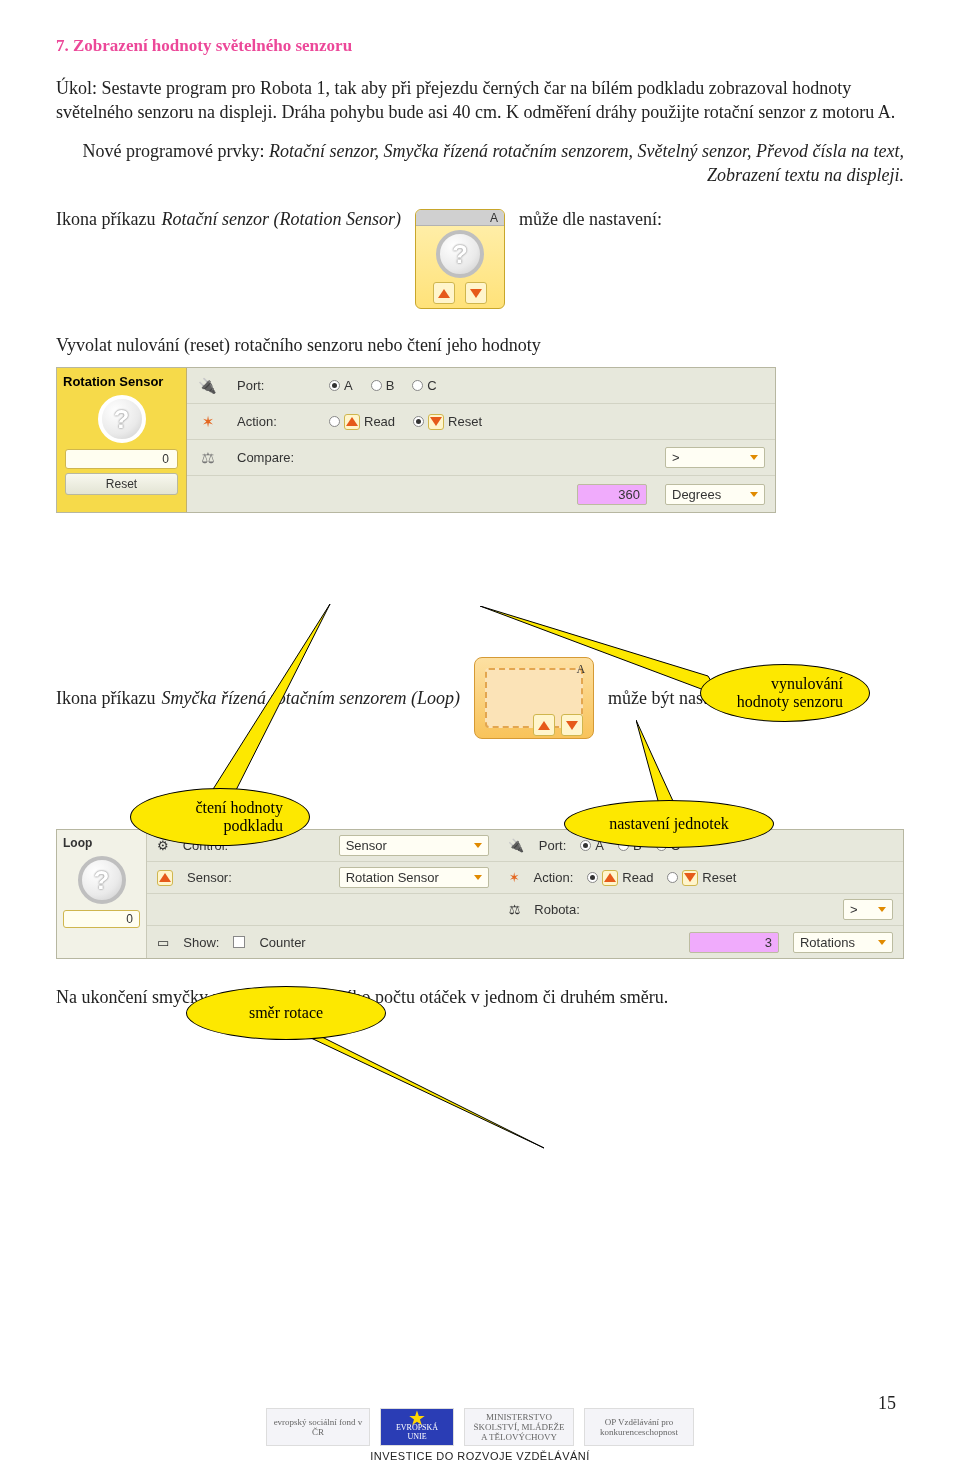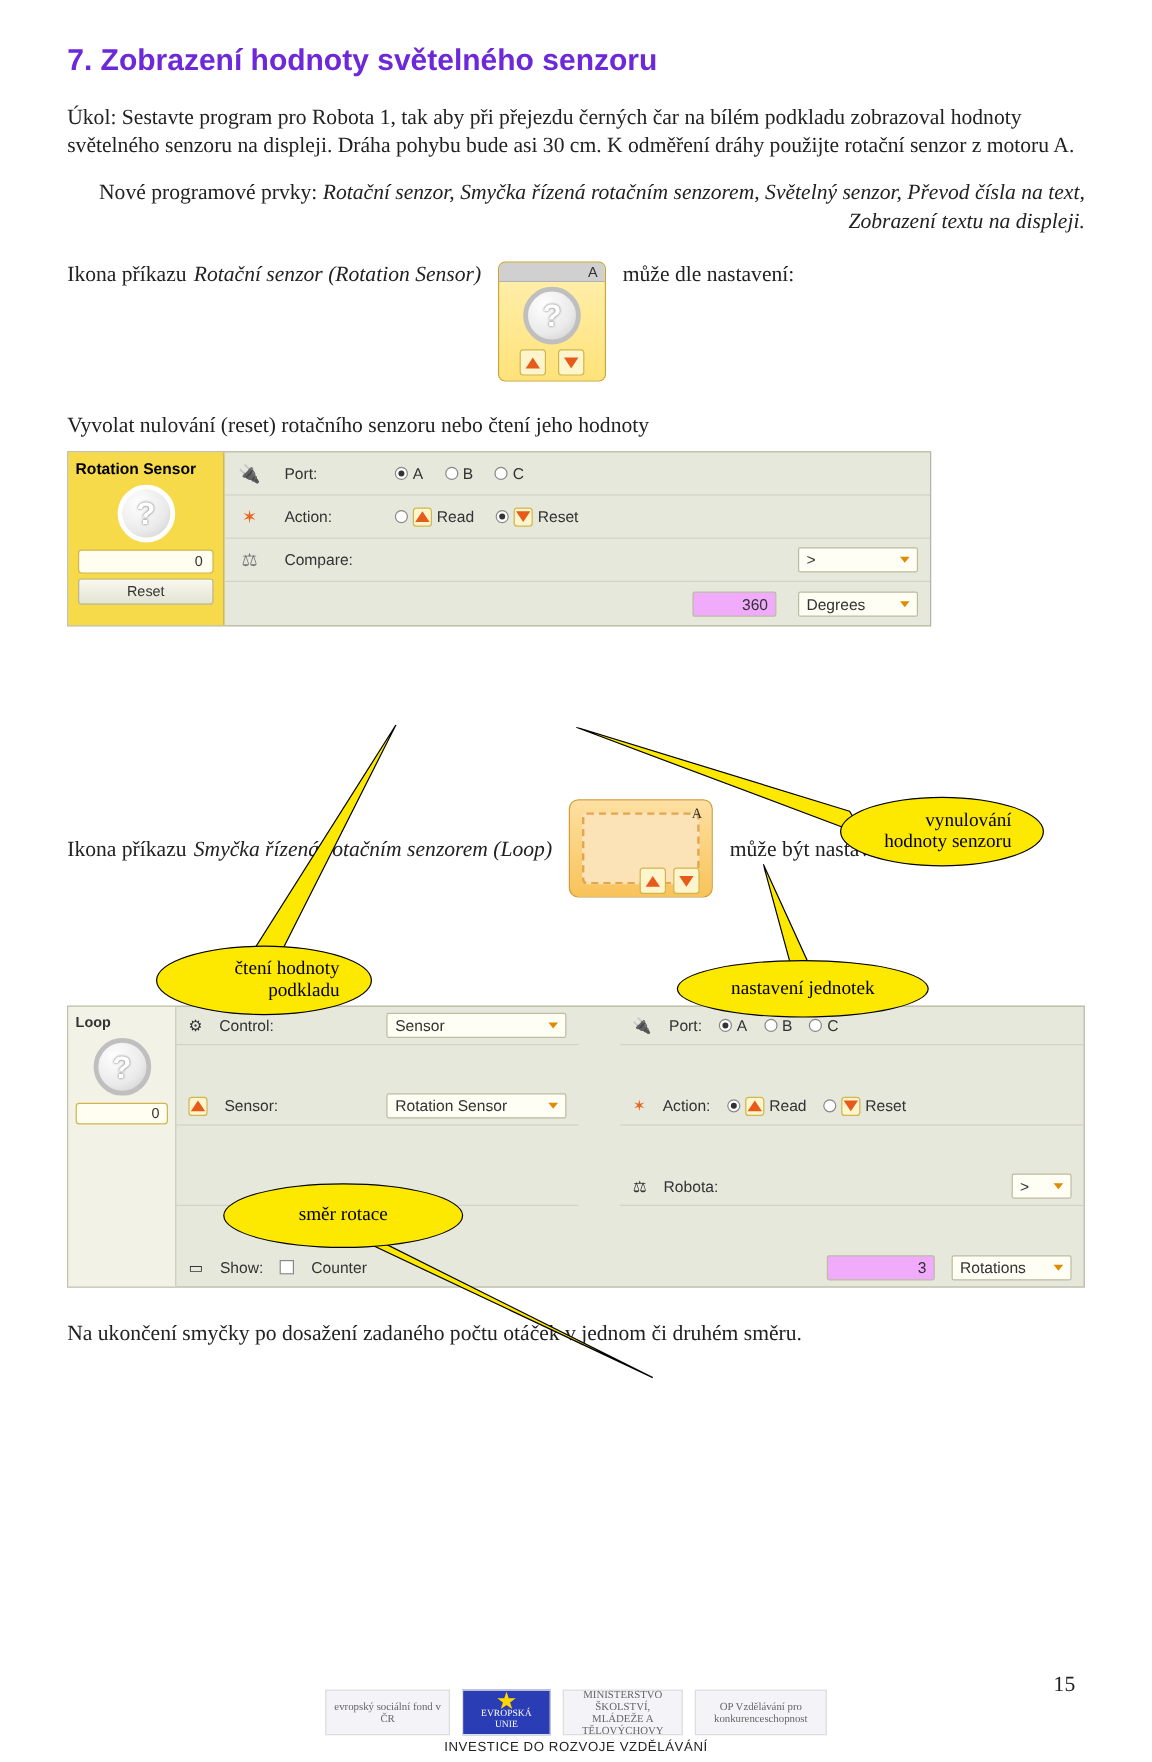--- a/index.html
+++ b/index.html
@@ -7,25 +7,25 @@
     width: 960px;
     min-height: 1468px;
     font-family: Georgia, "Times New Roman", serif;
     font-size: 18px;
     color: #222;
     background: #fff;
     padding: 36px 56px 10px 56px;
     position: relative;
   }
   h1 {
-    font-family: Liberation Sans, sans-serif;
+    font-family: Liberation Serif, serif;
     font-weight: 700;
-    font-size: 25px;
+    font-size: 17px;
     margin-bottom: 20px;
-    color: #6d28d9;
+    color: #ec4899;
   }
   .para { margin-bottom: 14px; line-height: 1.35; }
   .intro-wrap { margin-bottom: 22px; text-align: right; }
   .inline-italic { font-style: italic; }
   .icon-row { display: flex; align-items: flex-start; margin: 6px 0 18px 0; gap: 6px; }
 
   
   .block-icon {
     width: 90px; height: 100px;
     background: linear-gradient(#fff0b0,#ffe279);
@@ -117,39 +117,39 @@
     border:1px solid #b7b7a1;background:#e7e8dc;width:848px;
     font-family:Verdana,sans-serif;font-size:13px;color:#333;
     display:flex;margin-top:10px;
   }
   .panel2 .side2{
     width:90px;background:#f2f2e7;border-right:1px solid #c9c9b8;text-align:center;padding:6px;
   }
   .panel2 .side2 .title{font-weight:bold;font-size:12px;text-align:left;margin-bottom:6px;}
   .panel2 .side2 .circle-q{margin:2px auto;border-color:#bfbfbf;}
   .panel2 .side2 .small-field{background:#fffef0;border:1px solid #cfb64e;border-radius:3px;text-align:right;padding:1px 6px;font-size:12px;margin-top:6px;}
-  .panel2 .grid{flex:1;display:grid;grid-template-columns: 1fr 1.15fr; gap: 35px;}
+  .panel2 .grid{flex:1;display:grid;grid-template-columns: 1fr 1.15fr;}
   .panel2 .cell{display:flex;align-items:center;height:32px;border-bottom:1px solid #d2d3c4;padding:0 10px;gap:14px;}
   .panel2 .cell.nb{border-bottom:none;}
   .checkbox{width:12px;height:12px;border:1px solid #888;background:#fff;display:inline-block;}
 
   .footer{position:absolute;bottom:6px;left:0;right:0;text-align:center;}
   .footer .logos{display:flex;justify-content:center;align-items:center;gap:10px;}
   .logo-box{height:38px;border:1px solid #ddd;background:#f4f4f8;font-size:9px;display:flex;align-items:center;justify-content:center;color:#666;padding:0 6px;}
   .logo-box.eu{width:74px;background:#2a3db5;color:#fff;display:flex;flex-direction:column;}
   .logo-box.eu .stars{font-size:20px;color:#ffd700;line-height:10px;}
   .page-no{position:absolute;right:64px;bottom:54px;font-family:Georgia;font-size:18px;}
   .footer-txt{font-family:Arial;font-size:11px;letter-spacing:0.5px;margin-top:4px;}
 </style>
 </head>
 <body>
 
 <h1>7. Zobrazení hodnoty světelného senzoru</h1>
 
-<p class="para">Úkol: Sestavte program pro Robota 1, tak aby při přejezdu černých čar na bílém podkladu zobrazoval hodnoty světelného senzoru na displeji. Dráha pohybu bude asi 30 cm. K odměření dráhy použijte rotační senzor z motoru A.</p>
+<p class="para">Úkol: Sestavte program pro Robota 1, tak aby při přejezdu černých čar na bílém podkladu zobrazoval hodnoty světelného senzoru na displeji. Dráha pohybu bude asi 40 cm. K odměření dráhy použijte rotační senzor z motoru A.</p>
 
 <p class="para intro-wrap">
   <span>Nové programové prvky: </span>
   <span class="inline-italic">Rotační senzor, Smyčka řízená rotačním senzorem, Světelný senzor, Převod čísla na text, Zobrazení textu na displeji.</span>
 </p>
 
 <div class="icon-row">
   <span>Ikona příkazu </span>
   <span class="inline-italic">Rotační senzor (Rotation Sensor)</span>
   <div class="block-icon" style="margin:0 8px;">
@@ -355,17 +355,17 @@
 
 <div class="page-no">15</div>
 
 <div class="footer">
   <div class="logos">
     <div class="logo-box" style="width:104px;">evropský sociální fond v ČR</div>
     <div class="logo-box eu">
         <div class="stars">★</div>
         <div style="font-size:8px;">EVROPSKÁ UNIE</div>
       </div>
-    <div class="logo-box" style="width:100px;">MINISTERSTVO ŠKOLSTVÍ, MLÁDEŽE A TĚLOVÝCHOVY</div>
+    <div class="logo-box" style="width:110px;">MINISTERSTVO ŠKOLSTVÍ, MLÁDEŽE A TĚLOVÝCHOVY</div>
     <div class="logo-box" style="width:110px;">OP Vzdělávání pro konkurenceschopnost</div>
   </div>
   <div class="footer-txt">INVESTICE DO ROZVOJE VZDĚLÁVÁNÍ</div>
 </div>
 
 </body></html>

